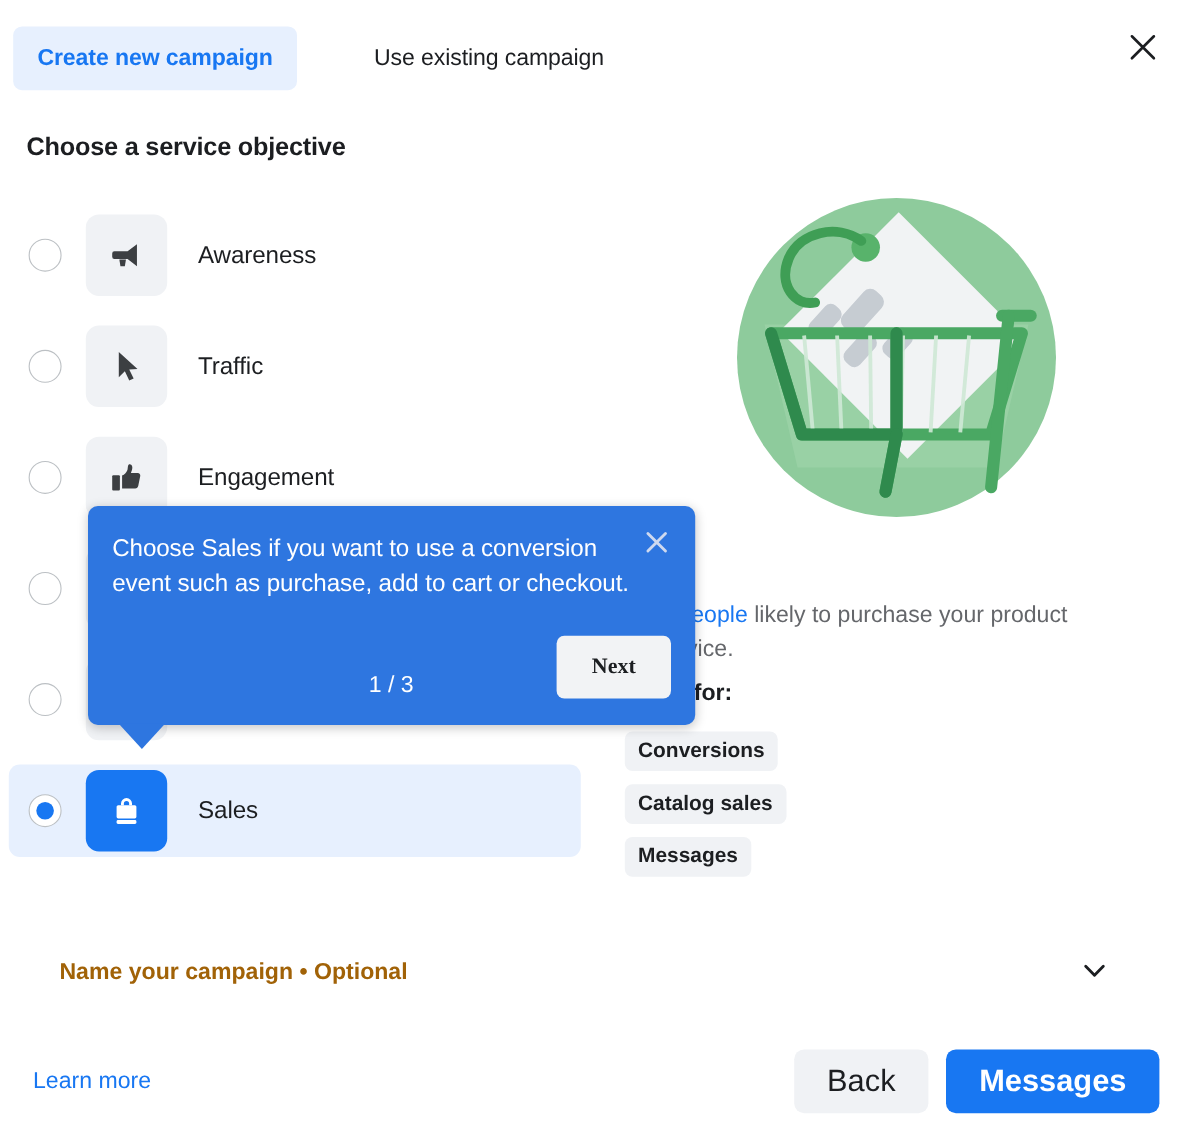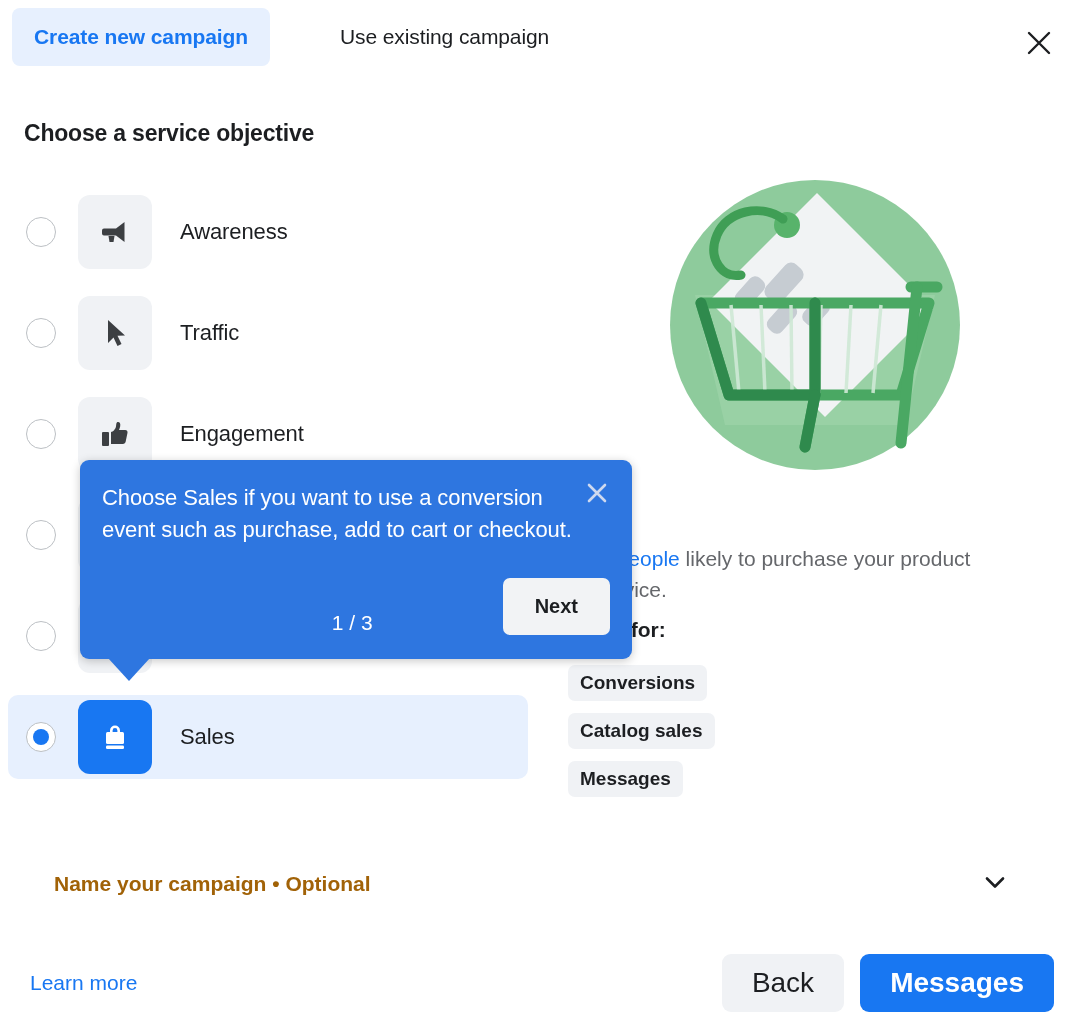--- a/index.html
+++ b/index.html
@@ -21,21 +21,21 @@
   }
 
   
   .topbar {
     position: absolute;
     top: 0; left: 0; right: 0;
     height: 86px;
   }
   .tab {
     position: absolute;
-    top: 8px;
+    top: 24px;
     height: 58px;
     display: flex;
     align-items: center;
     justify-content: center;
     padding: 0 22px;
     border-radius: 8px;
     font-size: 21px;
     font-weight: 700;
     letter-spacing: -0.1px;
     cursor: pointer;
@@ -224,21 +224,21 @@
   }
   .tooltip-next {
     background: #f2f3f5;
     color: #1c1e21;
     font-size: 20px;
     font-weight: 700;
     border: none;
     border-radius: 7px;
     padding: 17px 32px;
     cursor: pointer;
-    font-family: Liberation Sans, sans-serif;
+    font-family: Liberation Serif, serif;
   }
 
   
   .name-section {
     position: absolute;
     top: 862px; left: 0; right: 0;
     height: 44px;
     display: flex;
     align-items: center;
     padding: 0 26px 0 54px;

